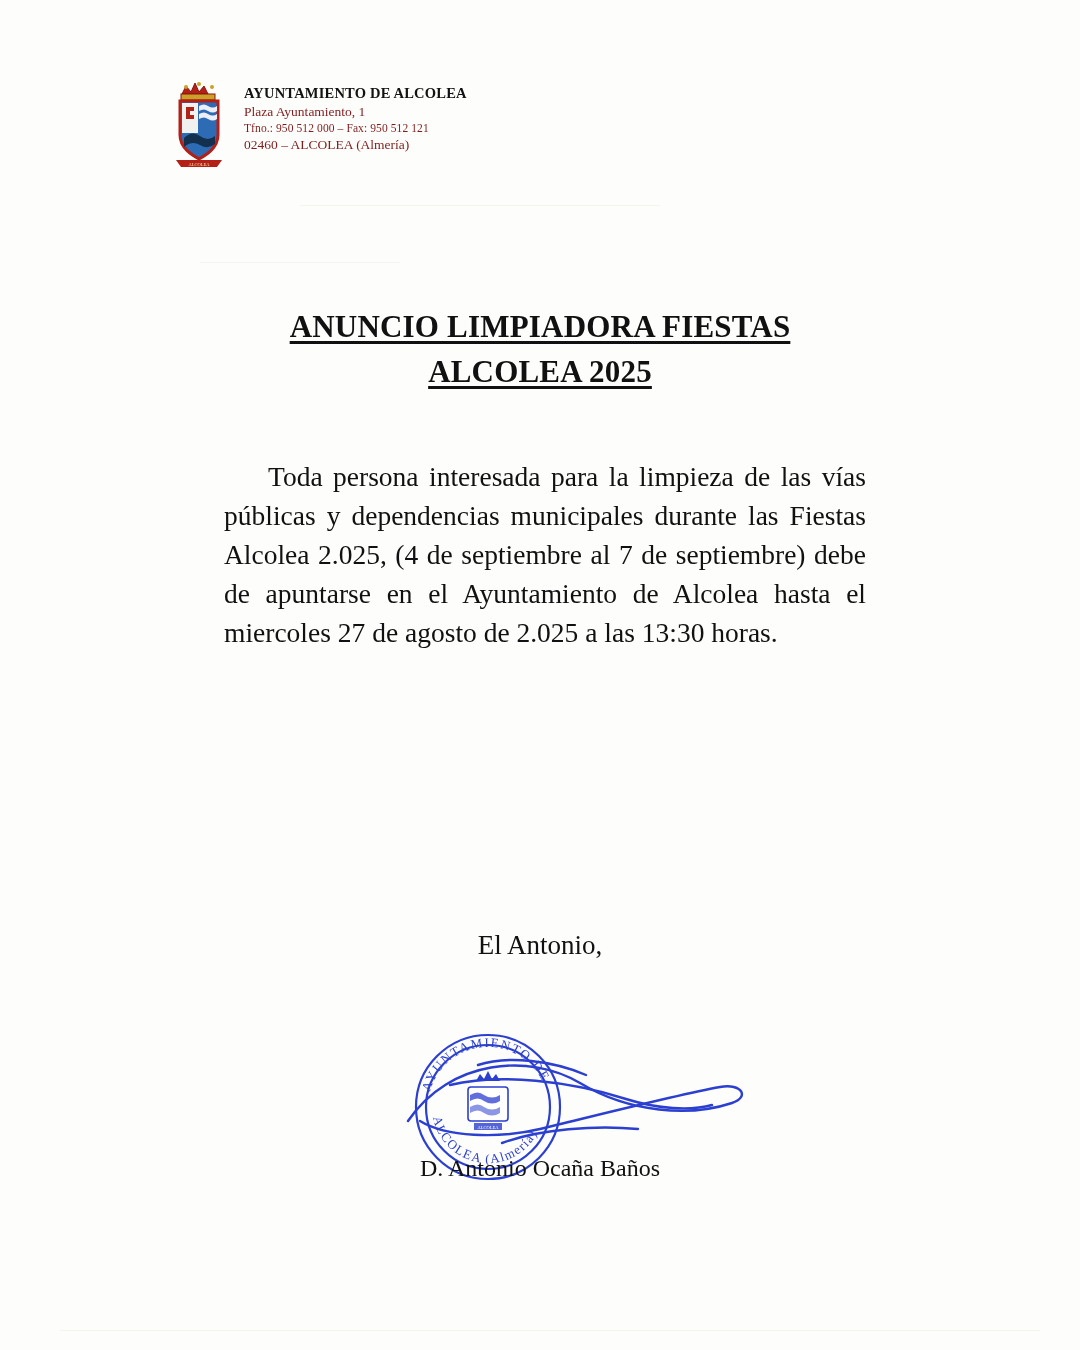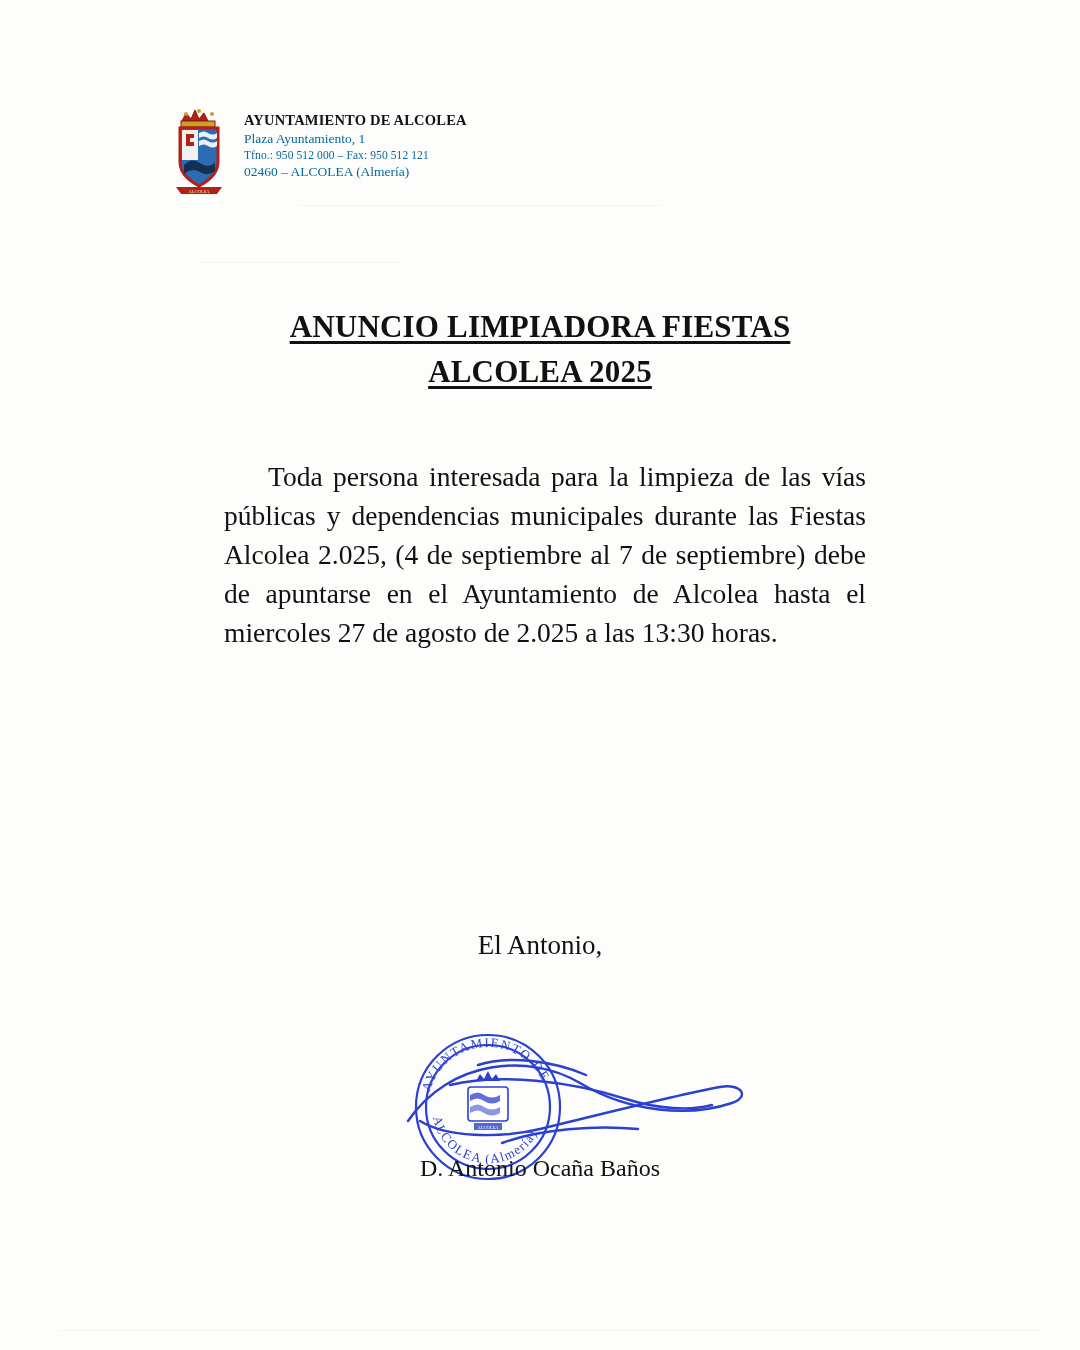--- a/index.html
+++ b/index.html
@@ -21,21 +21,20 @@
     background: #fdfdfb;
   }
   
   .letterhead {
     position: absolute;
     top: 78px;
     left: 168px;
     display: flex;
     align-items: flex-start;
     gap: 14px;
-    margin-top: 27px;
   }
   .crest {
     width: 62px;
     height: 96px;
     position: relative;
     flex: 0 0 auto;
   }
   .crest svg { display: block; }
   .lh-text {
     padding-top: 6px;
@@ -44,21 +43,21 @@
   .lh-title {
     font-family: "Liberation Serif", serif;
     font-weight: bold;
     font-size: 14.5px;
     letter-spacing: 0.2px;
     color: #121212;
   }
   .lh-line {
     font-family: "Liberation Serif", serif;
     font-size: 13.5px;
-    color: #0369a1;
+    color: #7f1d1d;
   }
   .lh-line.small {
     font-size: 11.5px;
     letter-spacing: 0.1px;
   }
   
   .doc-title {
     position: absolute;
     top: 305px;
     left: 0;

